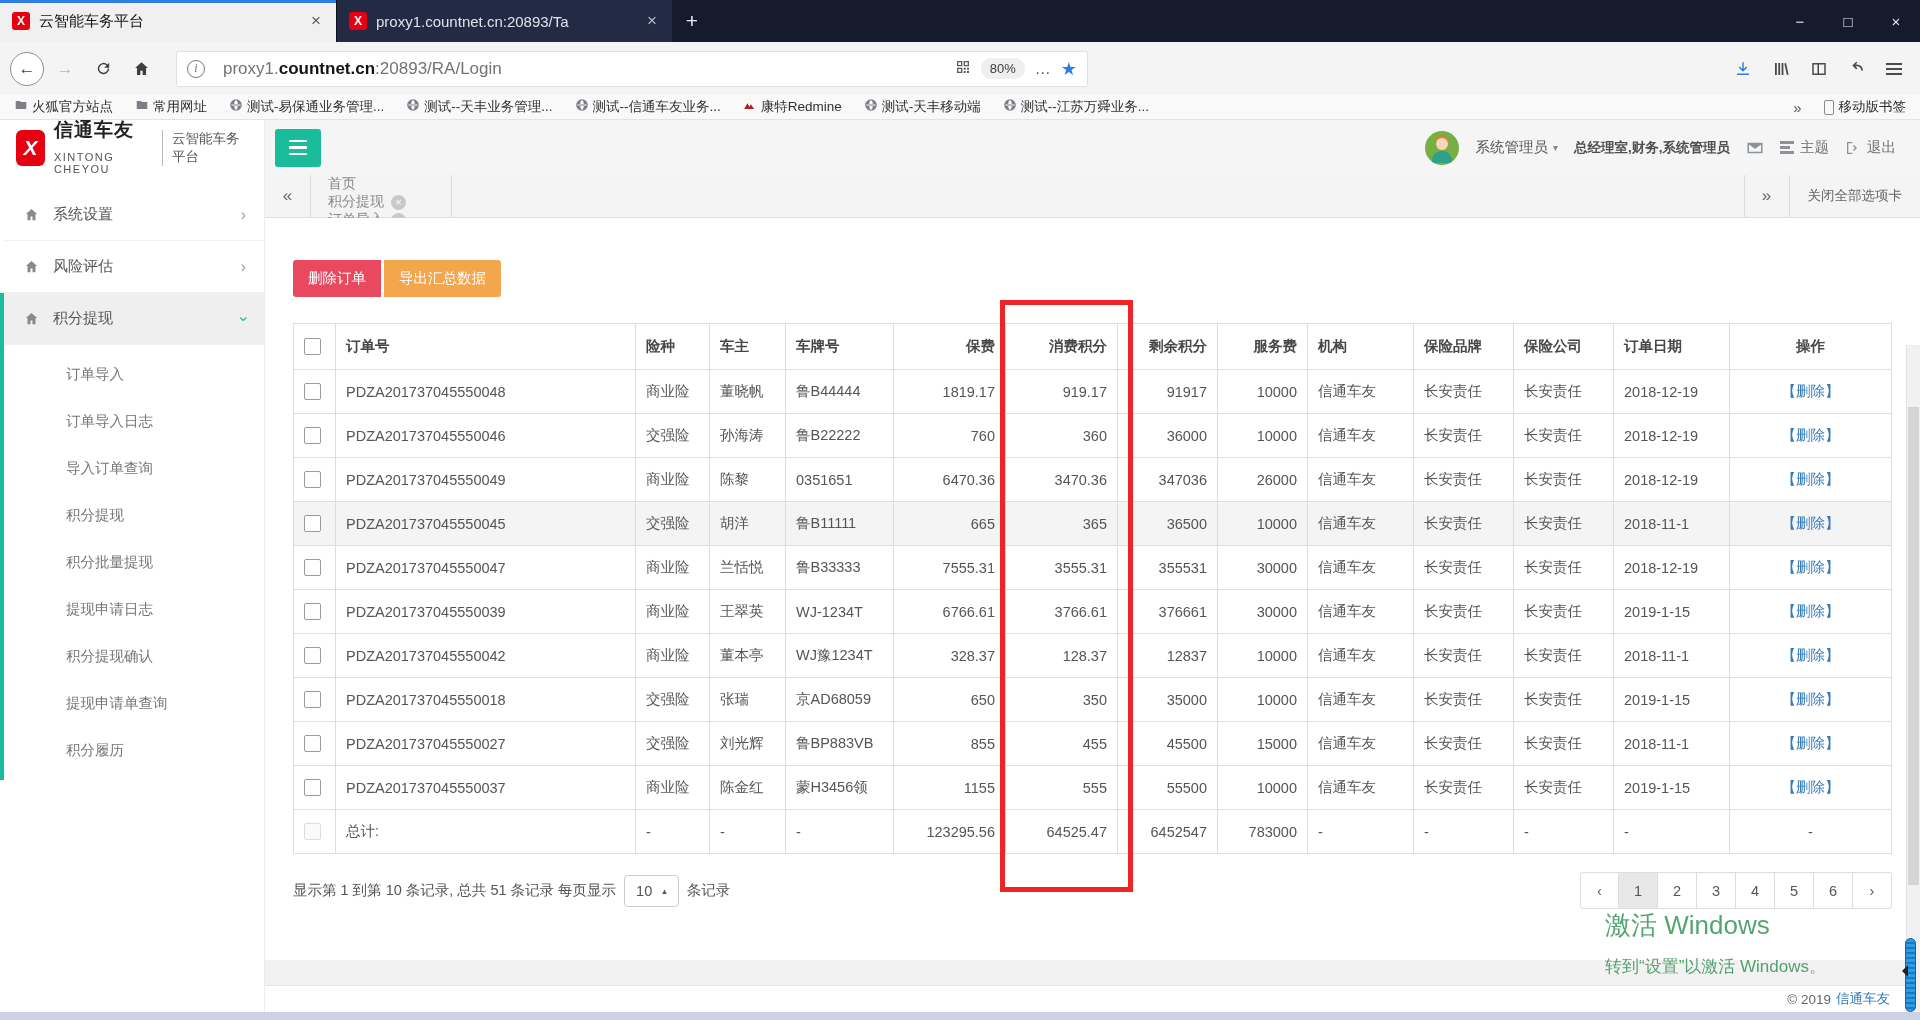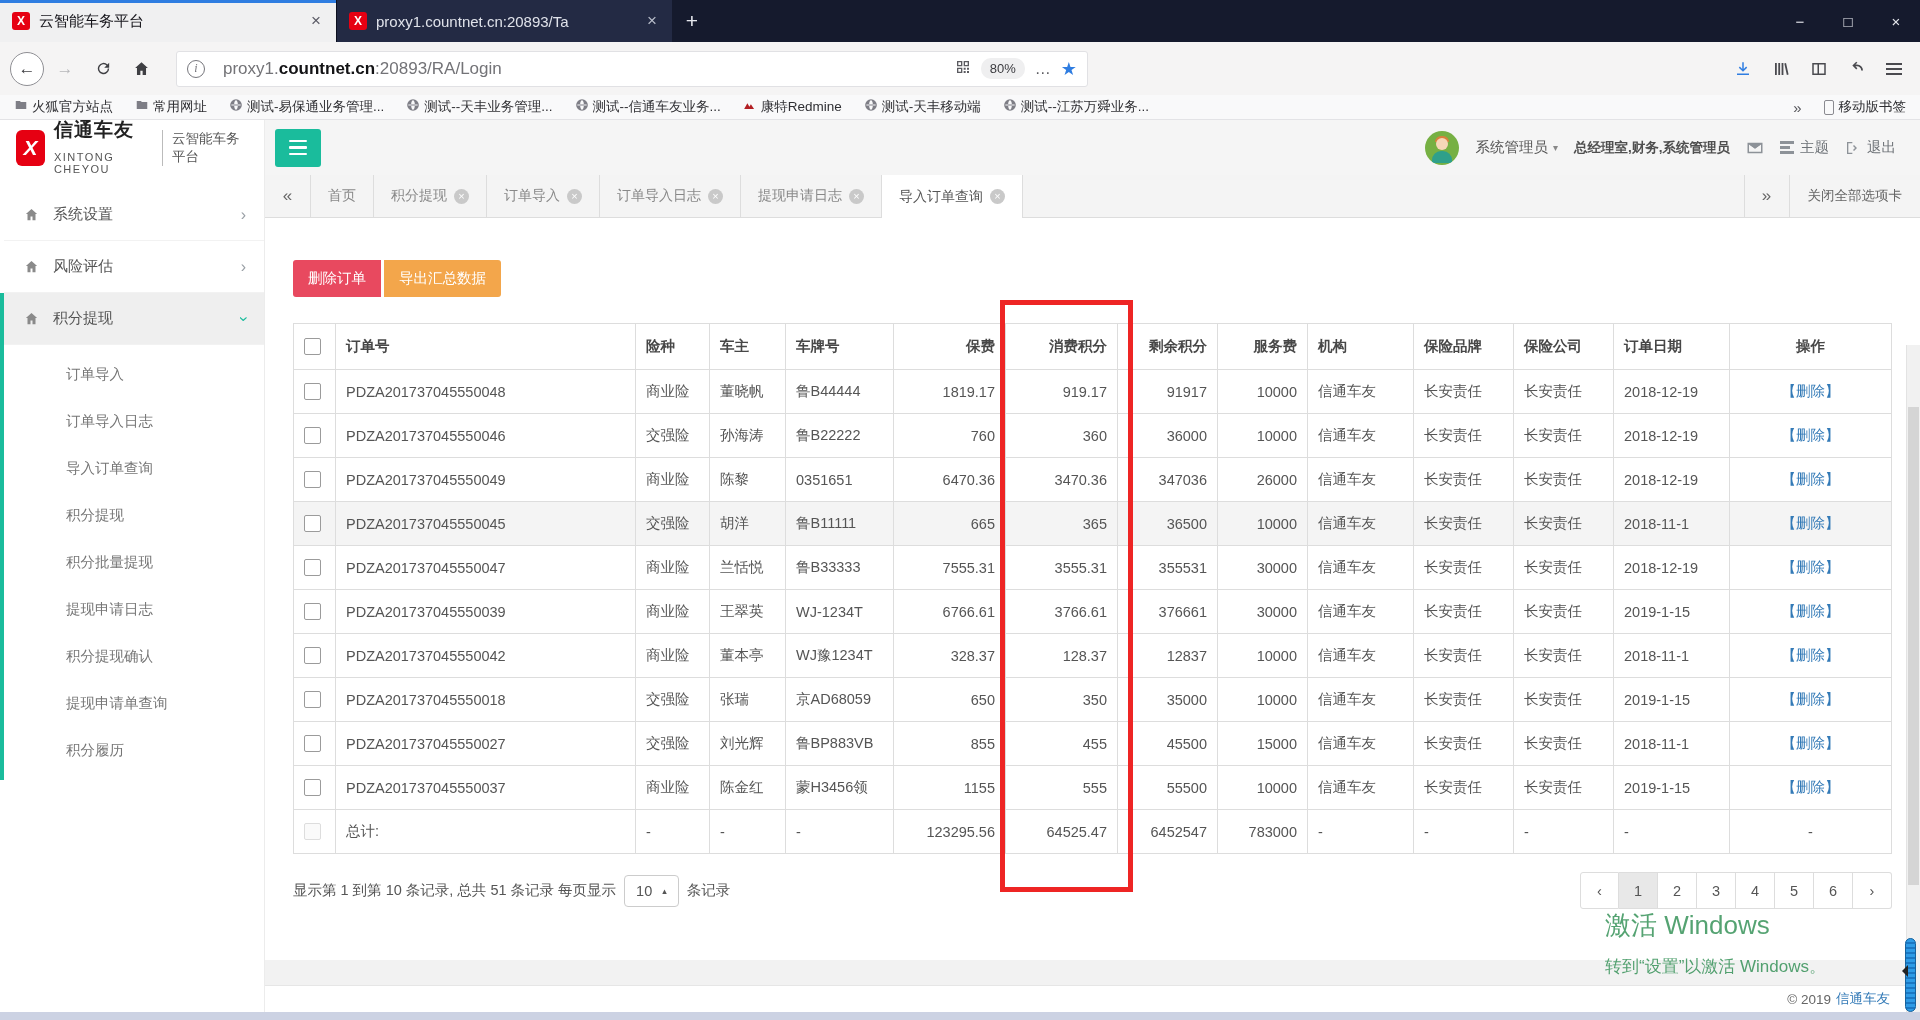--- a/index.html
+++ b/index.html
@@ -393,21 +393,21 @@
                 <path d="M13 3h8v18h-8v-2h6V5h-6zM10.5 7.5L12 9l-3 3 3 3-1.5 1.5L6 12z" transform="scale(-1,1) translate(-24,0)"></path>
               </svg>
             </span>
             <span>退出</span>
           </div>
       </div>
     </div>
 
     <div class="tabstrip">
       <div class="tscroll">«</div>
-      <div id="apptabs" style="display:flex;">
+      <div id="apptabs" style="display:flex;flex-direction:column;">
           <div class="apptab">
             <span>首页</span>
           </div>
           <div class="apptab">
             <span>积分提现</span>
             <span class="tclose">×</span>
           </div>
           <div class="apptab">
             <span>订单导入</span>
             <span class="tclose">×</span>

